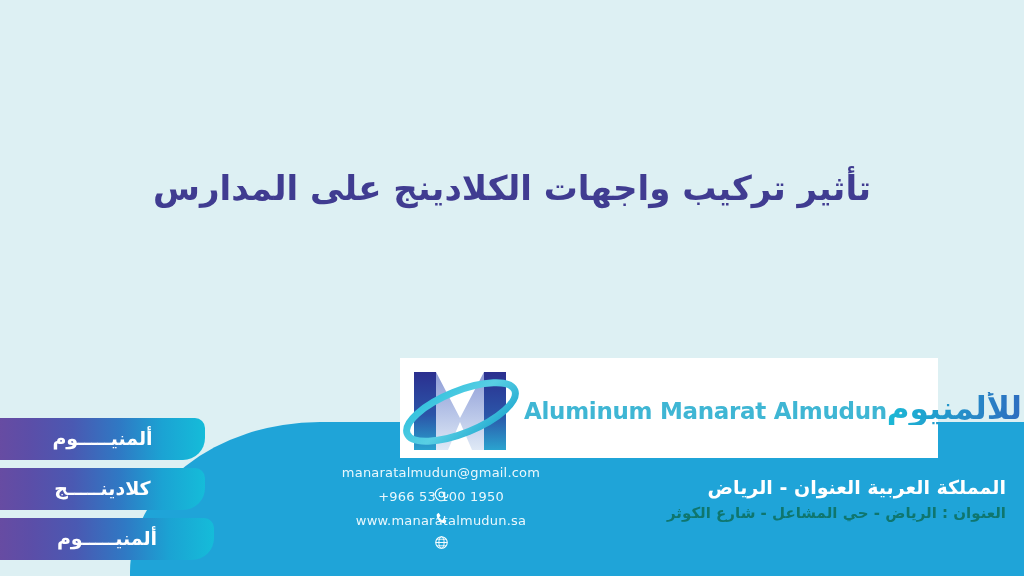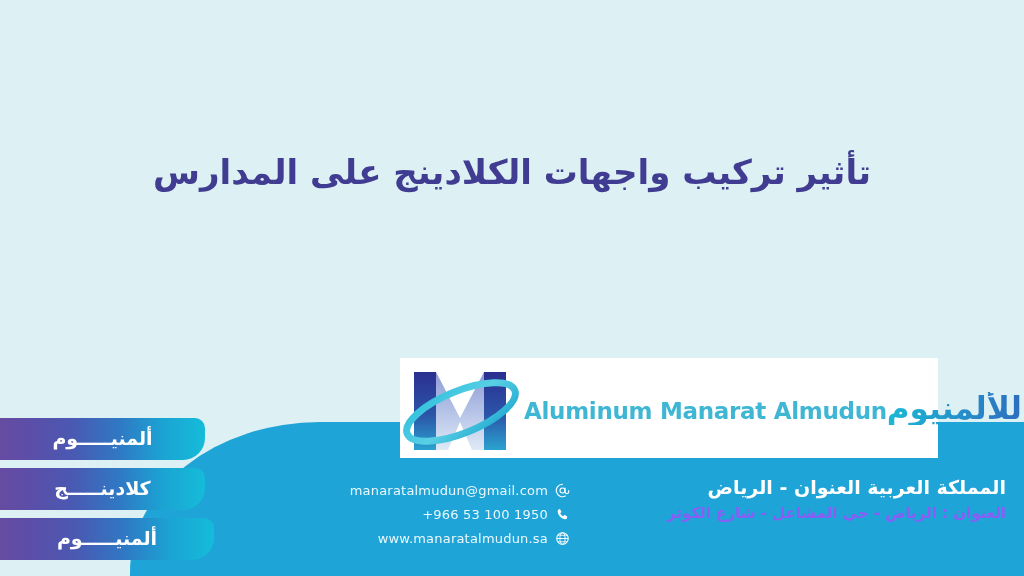--- a/index.html
+++ b/index.html
@@ -15,21 +15,21 @@
     overflow: hidden;
     background: #ddf0f3;
     font-family: "DejaVu Sans", "Liberation Sans", sans-serif;
   }
 
   
   .headline {
     position: absolute;
     left: 0;
     right: 0;
-    top: 150px;
+    top: 166px;
     text-align: center;
     direction: rtl;
     color: #403c91;
     font-family: "DejaVu Sans", "Liberation Sans", sans-serif;
     font-weight: bold;
     font-size: 34px;
     letter-spacing: 0px;
     line-height: 1.35;
     white-space: nowrap;
   }
@@ -149,21 +149,21 @@
   .contact-list {
     position: absolute;
     left: 312px;
     top: 478px;
     width: 258px;
     direction: ltr;
     text-align: right;
   }
   .contact-row {
     display: flex;
-    flex-direction: row;
+    flex-direction: column;
     align-items: center;
     justify-content: flex-end;
     gap: 7px;
     height: 24px;
   }
   .contact-text {
     color: #eaf8fd;
     font-family: "DejaVu Sans", "Liberation Sans", sans-serif;
     font-size: 13px;
     letter-spacing: 0.2px;
@@ -186,21 +186,21 @@
   }
   .address-line-1 {
     color: #ffffff;
     font-family: "DejaVu Sans", "Liberation Sans", sans-serif;
     font-weight: bold;
     font-size: 19px;
     line-height: 1.45;
     white-space: nowrap;
   }
   .address-line-2 {
-    color: #8b5cf6;
+    color: #0f766e;
     font-family: "DejaVu Sans", "Liberation Sans", sans-serif;
     font-weight: bold;
     font-size: 15px;
     line-height: 1.5;
     white-space: nowrap;
   }
 </style>
 </head>
 <body>
 

